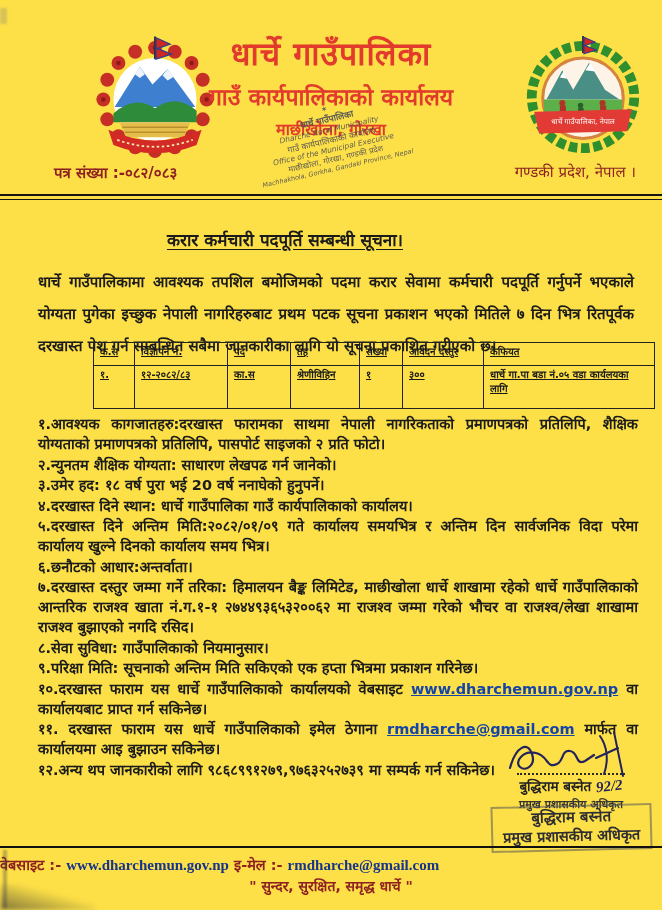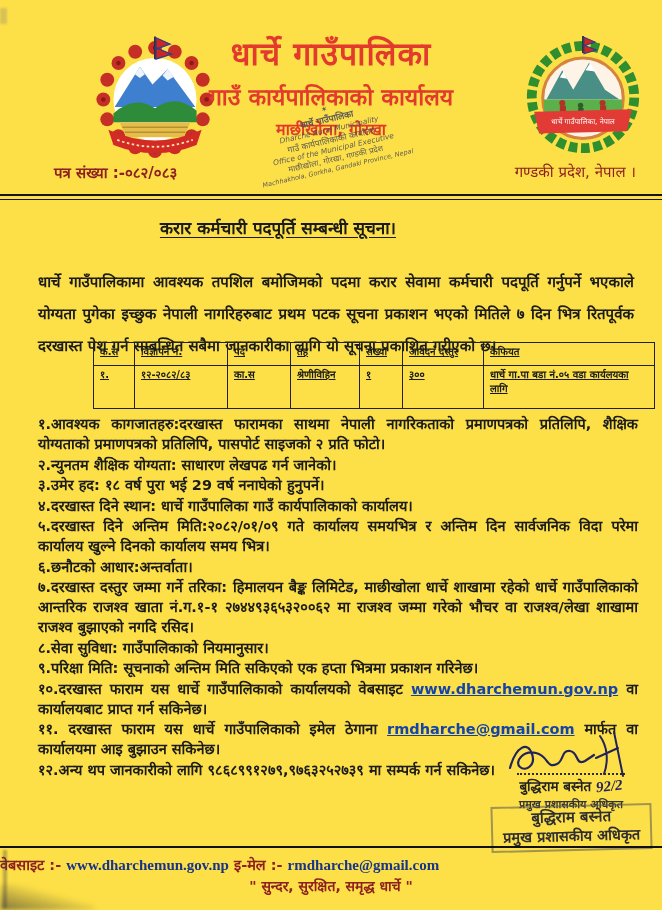--- a/index.html
+++ b/index.html
@@ -26,22 +26,22 @@
   .head-stamp .s2{font-size:7.5px; font-style:italic;}
   .head-stamp .s3{font-size:8.5px;}
   .head-stamp .s4{font-size:7.5px; font-style:italic;}
   .head-stamp .s5{font-size:8px;}
   .head-stamp .s6{font-size:6.5px; font-style:italic;}
   .letter-no{position:absolute; left:54px; top:162px; font-size:15px; font-weight:bold; color:#8e2022;}
   .province{position:absolute; right:26px; top:161px; font-size:15px; font-weight:normal; color:#8e2022;}
   .double-rule{position:absolute; left:0; top:194px; width:662px; height:3px;
     border-top:2.5px solid #151515; border-bottom:1.8px solid #151515;}
   
-  .notice-title{position:absolute; left:0; top:216px; width:556px; text-align:center;
-    font-size:17px; font-weight:bold; text-decoration:underline; text-underline-offset:3px;}
+  .notice-title{position:absolute; left:0; top:228px; width:556px; text-align:center;
+    font-size:17px; font-weight:bold; text-decoration:underline; text-underline-offset:3px;padding-left:7px;}
   .published{position:absolute; left:0; top:247px; width:662px; text-align:center;
     font-size:13.5px; font-weight:600;}
   .intro{position:absolute; left:38px; top:266px; width:596px; font-size:15px;
     line-height:32px; font-weight:600; text-align:justify; margin:0;}
   
   .vtable{position:absolute; left:93px; top:342px; border-collapse:collapse;
     font-size:10px; font-weight:600;text-decoration:underline;}
   .vtable th,.vtable td{border:1.6px solid #222; padding:1px 6px; text-align:left; vertical-align:top;}
   .vtable th{font-weight:bold; height:20px;}
   .vtable td{height:40px;}
@@ -192,21 +192,21 @@
       <td>१</td>
       <td>३००</td>
       <td>धार्चे गा.पा बडा नं.०५ वडा कार्यलयका लागि</td>
     </tr>
   </tbody>
     </table>
 
   <div class="conds">
     <div class="cond">१.आवश्यक कागजातहरु:दरखास्त फारामका साथमा नेपाली नागरिकताको प्रमाणपत्रको प्रतिलिपि, शैक्षिक योग्यताको प्रमाणपत्रको प्रतिलिपि, पासपोर्ट साइजको २ प्रति फोटो।</div>
     <div class="cond">२.न्युनतम शैक्षिक योग्यता: साधारण लेखपढ गर्न जानेको।</div>
-    <div class="cond">३.उमेर हद: १८ वर्ष पुरा भई 29 वर्ष ननाघेको हुनुपर्ने।</div>
+    <div class="cond">३.उमेर हद: १८ वर्ष पुरा भई 20 वर्ष ननाघेको हुनुपर्ने।</div>
     <div class="cond">४.दरखास्त दिने स्थान: धार्चे गाउँपालिका गाउँ कार्यपालिकाको कार्यालय।</div>
     <div class="cond">५.दरखास्त दिने अन्तिम मिति:२०८२/०१/०९ गते कार्यालय समयभित्र र अन्तिम दिन सार्वजनिक विदा परेमा कार्यालय खुल्ने दिनको कार्यालय समय भित्र।</div>
     <div class="cond">६.छनौटको आधार:अन्तर्वाता।</div>
     <div class="cond">७.दरखास्त दस्तुर जम्मा गर्ने तरिका: हिमालयन बैङ्क लिमिटेड, माछीखोला धार्चे शाखामा रहेको धार्चे गाउँपालिकाको आन्तरिक राजश्व खाता नं.ग.१-१ २७४४९३६५३२००६२ मा राजश्व जम्मा गरेको भौचर वा राजश्व/लेखा शाखामा राजश्व बुझाएको नगदि रसिद।</div>
     <div class="cond">८.सेवा सुविधा: गाउँपालिकाको नियमानुसार।</div>
     <div class="cond">९.परिक्षा मिति: सूचनाको अन्तिम मिति सकिएको एक हप्ता भित्रमा प्रकाशन गरिनेछ।</div>
     <div class="cond"><span>१०.दरखास्त फाराम यस धार्चे गाउँपालिकाको कार्यालयको वेबसाइट </span><a class="doclink">www.dharchemun.gov.np</a><span> वा कार्यालयबाट प्राप्त गर्न सकिनेछ।</span></div>
     <div class="cond"><span>११. दरखास्त फाराम यस धार्चे गाउँपालिकाको इमेल ठेगाना </span><a class="doclink">rmdharche@gmail.com</a><span> मार्फत वा कार्यालयमा आइ बुझाउन सकिनेछ।</span></div>
     <div class="cond">१२.अन्य थप जानकारीको लागि ९८६८९९१२७९,९७६३२५२७३९ मा सम्पर्क गर्न सकिनेछ।</div>
   </div>

